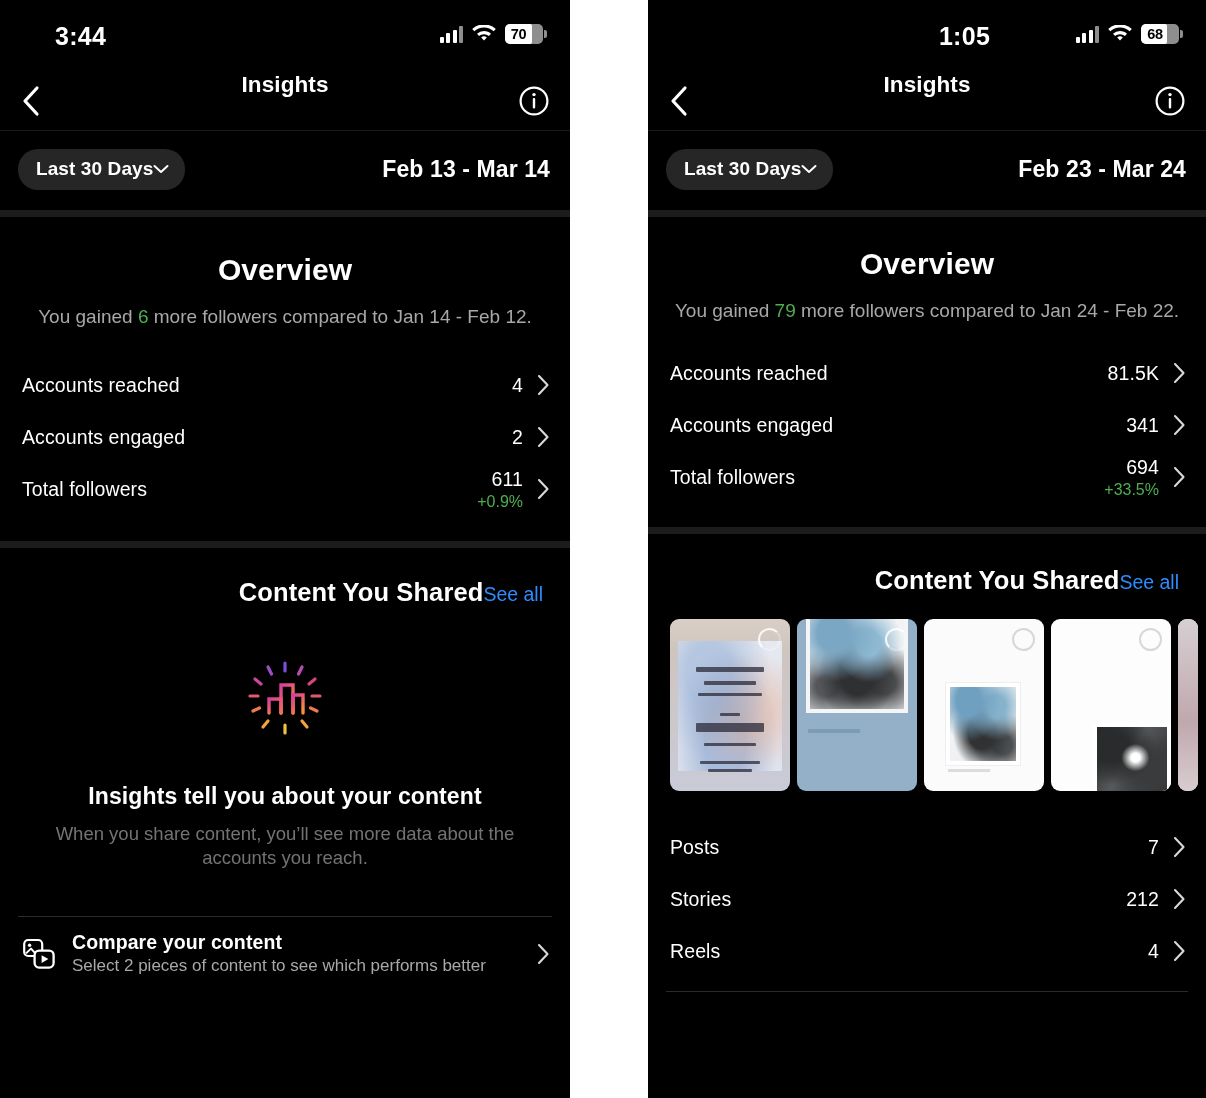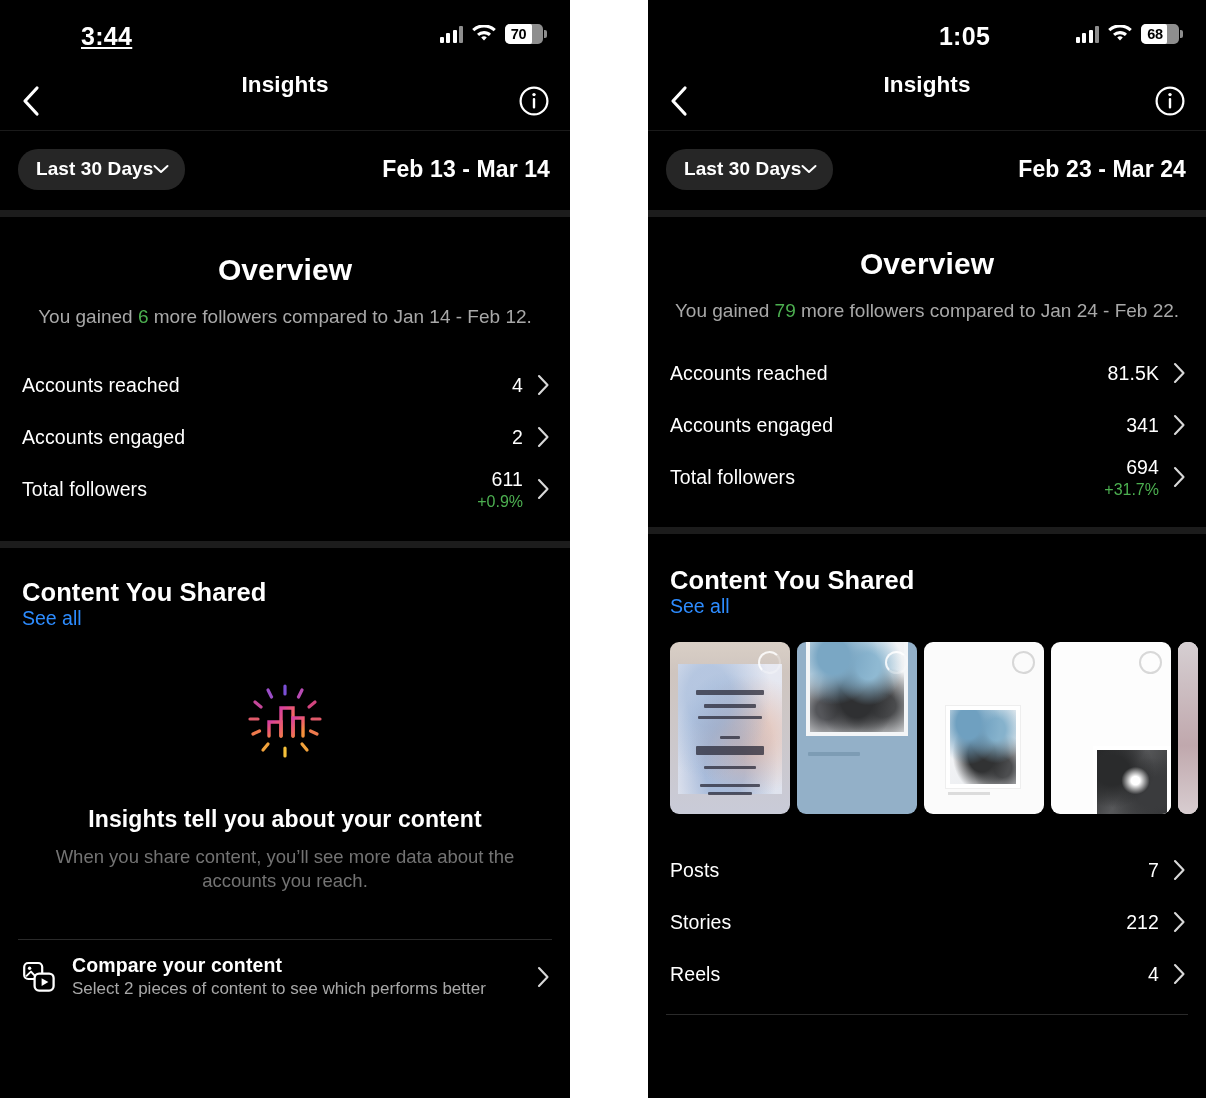--- a/index.html
+++ b/index.html
@@ -22,21 +22,21 @@
   
   .statusbar {
     position: relative; height: 72px;
     display: flex; align-items: center;
   }
   .sb-time {
     position: absolute; left: 0; right: 0; top: 22px;
     text-align: left;
     font-size: 25px; font-weight: bold; letter-spacing: .3px;
   }
-  .left  .sb-time { padding-left: 81px; text-decoration: underline; }
+  .left  .sb-time { padding-left: 55px; }
   .right .sb-time { padding-left: 75px; text-align: center; }
   .sb-right {
     position: absolute; right: 27px; top: 24px;
     display: flex; align-items: center; gap: 9px;
   }
   
   .cellular { display: flex; align-items: flex-end; gap: 2.5px; height: 17px; }
   .cellular i { display: block; width: 4px; background: #fff; border-radius: 1px; }
   .cellular i:nth-child(1) { height: 6px; }
   .cellular i:nth-child(2) { height: 9.5px; }
@@ -116,23 +116,22 @@
   }
   .row .label { font-size: 19.5px; color: #fff; letter-spacing:.1px; }
   .row .right-side { display: flex; align-items: center; gap: 14px; }
   .row .valbox { text-align: right; }
   .row .value { font-size: 19.5px; color: #fff; letter-spacing:.1px; }
   .row .delta { font-size: 16px; color: #4caf50; margin-top: 2px; }
   .chevr { display:block; flex: none; }
 
   
   .cys-head {
-    display: flex; align-items: baseline; justify-content: flex-start;
+    display: flex; align-items: baseline; justify-content: flex-end;
     padding: 0 27px 0 22px;
-    flex-direction: column;
   }
   .cys-title { font-size: 25.5px; font-weight: bold; letter-spacing: .1px; }
   .see-all { font-size: 19.5px; color: #2d8cff; }
 
   
   .empty { text-align: center; padding-top: 44px; }
   .empty-icon { width: 96px; height: 96px; margin: 0 auto; }
   .empty-h {
     font-size: 23px; font-weight: bold; margin-top: 36px; letter-spacing:.1px;
   }
@@ -476,21 +475,21 @@
           <svg class="chevr" width="13" height="22" viewBox="0 0 13 22">
               <path d="M2 2 10.5 11 2 20" fill="none" stroke="#d8d8d8" stroke-width="2.1" stroke-linecap="round" stroke-linejoin="round"></path>
             </svg>
         </span>
       </div>
       <div class="row">
         <span class="label">Total followers</span>
         <span class="right-side">
           <span class="valbox">
             <div class="value">694</div>
-            <div class="delta">+31.7%</div>
+            <div class="delta">+33.5%</div>
           </span>
           <svg class="chevr" width="13" height="22" viewBox="0 0 13 22">
               <path d="M2 2 10.5 11 2 20" fill="none" stroke="#d8d8d8" stroke-width="2.1" stroke-linecap="round" stroke-linejoin="round"></path>
             </svg>
         </span>
       </div>
     </div>
 
     <div class="section-gap" style="margin-top:24px;"></div>
 

